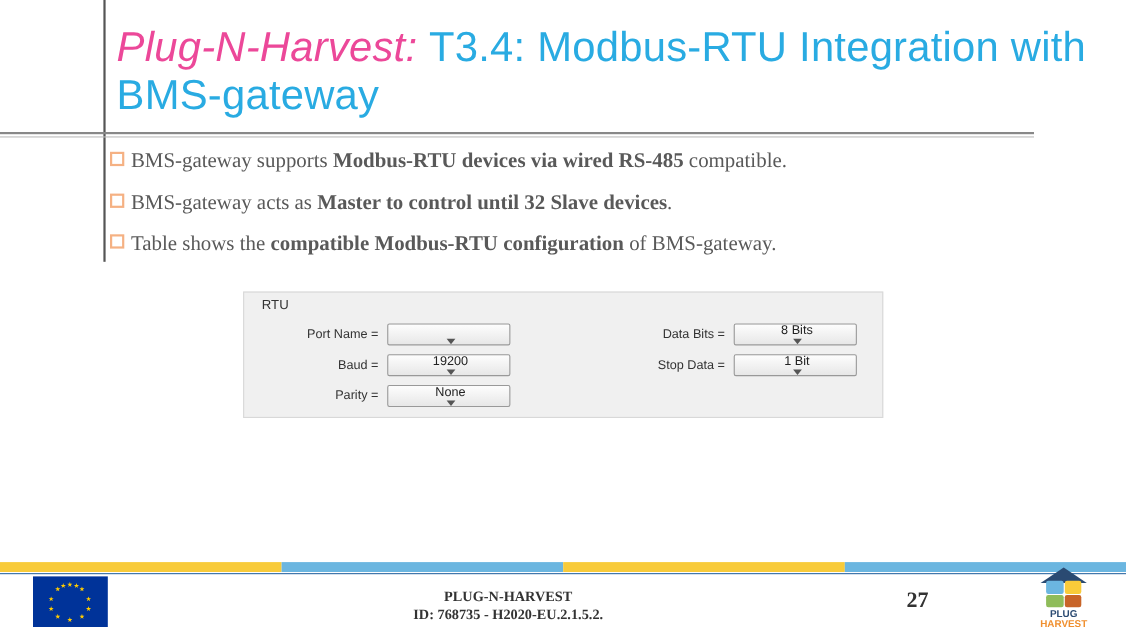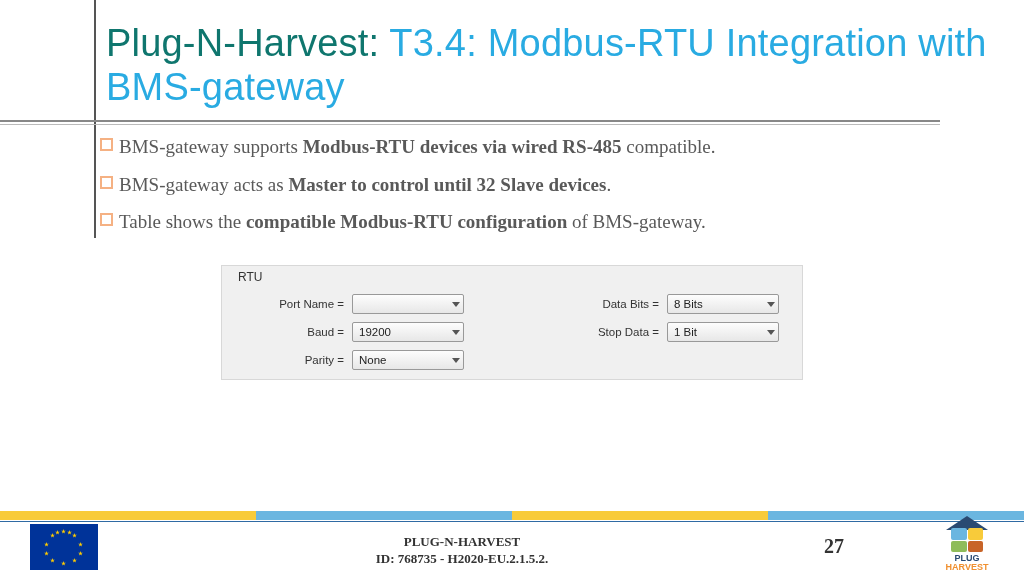--- a/index.html
+++ b/index.html
@@ -1,35 +1,35 @@
 <!DOCTYPE html>
 <html><head>
 <meta charset="utf-8">
 <style>
   * { margin: 0; padding: 0; box-sizing: border-box; }
   body { width: 1024px; height: 576px; background: #fff; font-family: "Times New Roman", serif; position: relative; overflow: hidden; }
   .vertical-line { position: absolute; left: 94px; top: 0; width: 1.5px; height: 238px; background: #555; }
   .title { position: absolute; left: 106px; top: 22px; font-size: 38px; line-height: 1.15; font-family: Arial, sans-serif; letter-spacing: 0.2px; }
-  .title .black { color: #0f766e; }
+  .title .black { color: #ec4899; font-style: italic; }
   .title .blue { color: #29abe2; }
   .hr-top { position: absolute; left: 0; top: 120px; width: 940px; height: 2px; background: #888; }
   .hr-under { position: absolute; left: 0; top: 124px; width: 940px; height: 0.5px; background: #bbb; }
   .bullets { position: absolute; left: 100px; top: 134px; width: 850px; font-size: 19px; color: #595959; }
   .bullet-row { display: flex; margin-bottom: 12px; align-items: flex-start; }
   .bullet-icon { width: 13px; height: 13px; border: 2px solid #f5b183; margin-right: 6px; margin-top: 4px; flex: none; }
   .bullet-text { line-height: 1.35; }
   .bullet-text b { font-weight: bold; text-align: center; }
   .rtu-panel { position: absolute; left: 221px; top: 265px; width: 582px; height: 115px; background: #f0f0f0; border: 1px solid #d8d8d8; font-family: Tahoma, Arial, sans-serif; font-size: 11.5px; color: #333; }
   .rtu-title { position: absolute; left: 16px; top: 4px; font-size: 12px; }
   .rtu-left, .rtu-right { position: absolute; }
   .rtu-left { left: 0; top: 24px; }
   .rtu-right { left: 315px; top: 24px; }
   .field-row { display: flex; align-items: center; height: 28px; }
   .field-label { width: 130px; text-align: right; padding-right: 8px; color: #333; font-size: 11.5px; padding-left: 28px; }
-  .dropdown { width: 112px; height: 20px; background: linear-gradient(#fdfdfd, #e7e7e7); border: 1px solid #999; border-radius: 2px; display: flex; align-items: center; justify-content: space-between; padding: 0 3px 0 6px; font-size: 11.5px; color: #222; }
+  .dropdown { width: 112px; height: 20px; background: linear-gradient(#fdfdfd, #e7e7e7); border: 1px solid #999; border-radius: 2px; display: flex; align-items: center; justify-content: space-between; padding: 0 3px 0 6px; font-size: 11.5px; color: #222; flex-direction: column; }
   .dropdown .arrow { width: 0; height: 0; border-left: 4px solid transparent; border-right: 4px solid transparent; border-top: 5px solid #555; }
   .footer-bar { position: absolute; left: 0; bottom: 56px; width: 1024px; height: 9px; display: flex; }
   .footer-bar .seg1 { background: #f8cb3a; flex: 1; }
   .footer-bar .seg2 { background: #6bb6e0; flex: 1; }
   .footer-bar .seg3 { background: #f8cb3a; flex: 1; }
   .footer-bar .seg4 { background: #6bb6e0; flex: 1; }
   .footer-line { position: absolute; left: 0; bottom: 54px; width: 1024px; height: 1.5px; background: #2f6aa3; }
   .eu-flag { position: absolute; left: 30px; bottom: 6px; width: 68px; height: 46px; background: #003399; }
   .eu-flag .stars { position: absolute; inset: 0; }
   .star { position: absolute; width: 5px; height: 5px; background: #ffcc00; clip-path: polygon(50% 0, 61% 35%, 98% 35%, 68% 57%, 79% 91%, 50% 70%, 21% 91%, 32% 57%, 2% 35%, 39% 35%); }

